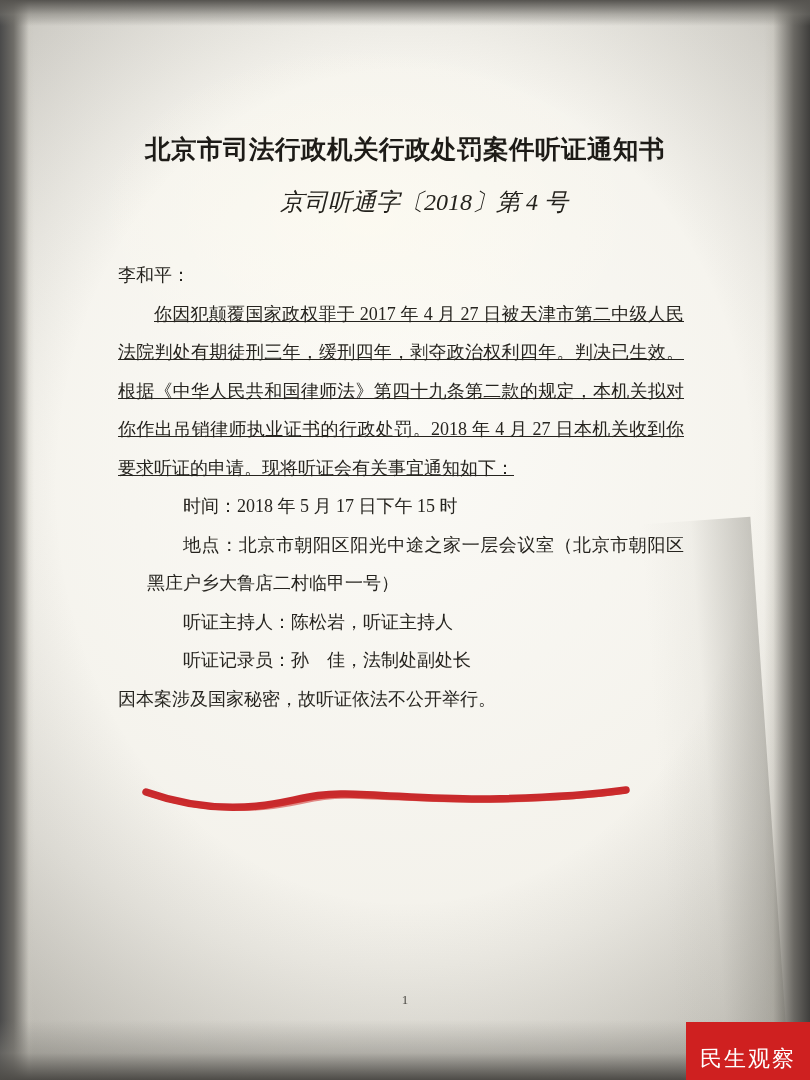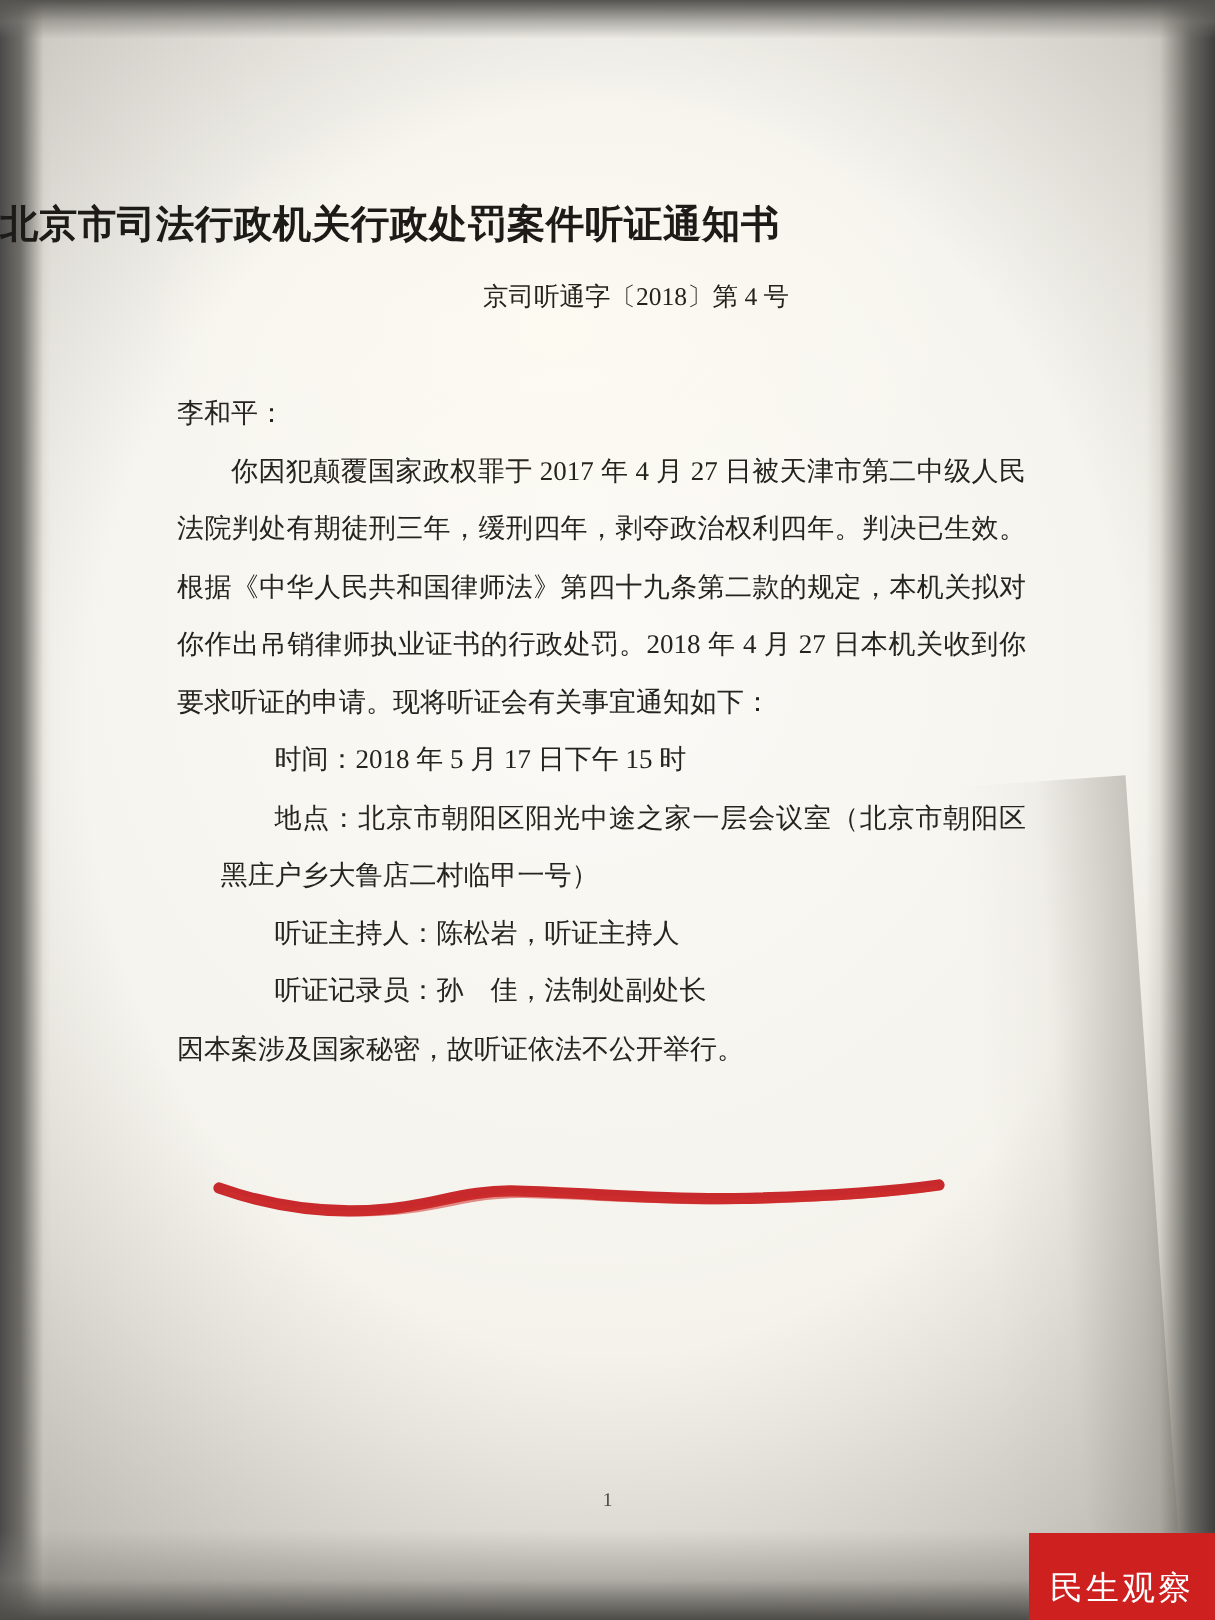--- a/index.html
+++ b/index.html
@@ -65,49 +65,51 @@
     left: 0; top: 0;
     width: 810px; height: 1080px;
     color: #26241f;
   }
 
   .title {
     position: absolute;
     top: 132px;
     left: 0;
     width: 810px;
+    text-align: center;
     font-size: 25.5px;
     font-weight: bold;
     letter-spacing: 0.5px;
     color: #1d1b17;
   }
   .docnum {
     position: absolute;
     top: 186px;
     left: 0;
     width: 810px;
     text-align: center;
-    font-size: 17px;
+    font-size: 24px;
     padding-left: 38px;
     box-sizing: border-box;
     color: #24221d;
+    font-style: italic;
   }
 
   .body-block {
     position: absolute;
     top: 256px;
     left: 118px;
     width: 566px;
     font-size: 18px;
     line-height: 38.5px;
     text-align: justify;
     text-justify: inter-ideograph;
   }
   .p { margin: 0; }
-  .p.indent { text-indent: 2em; }
+  .p.indent { text-indent: 2em; text-decoration: underline; }
   .p.ind1 { text-indent: 2em; margin-left: 29px; }
   .salutation { margin: 0; }
 
   
   #scribble {
     position: absolute;
     left: 140px;
     top: 770px;
     width: 500px;
     height: 50px;

